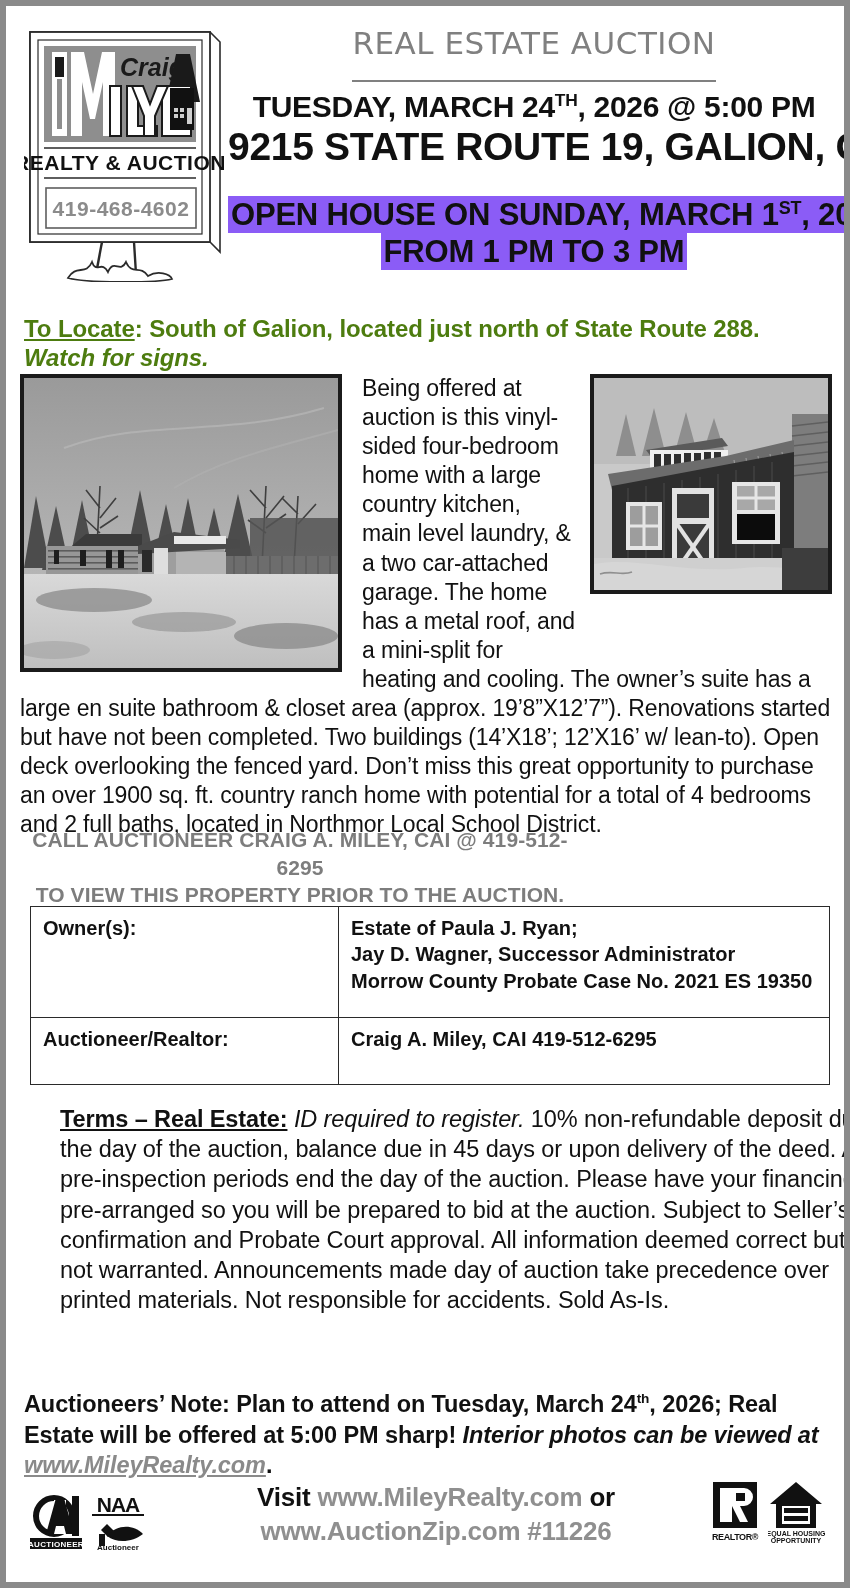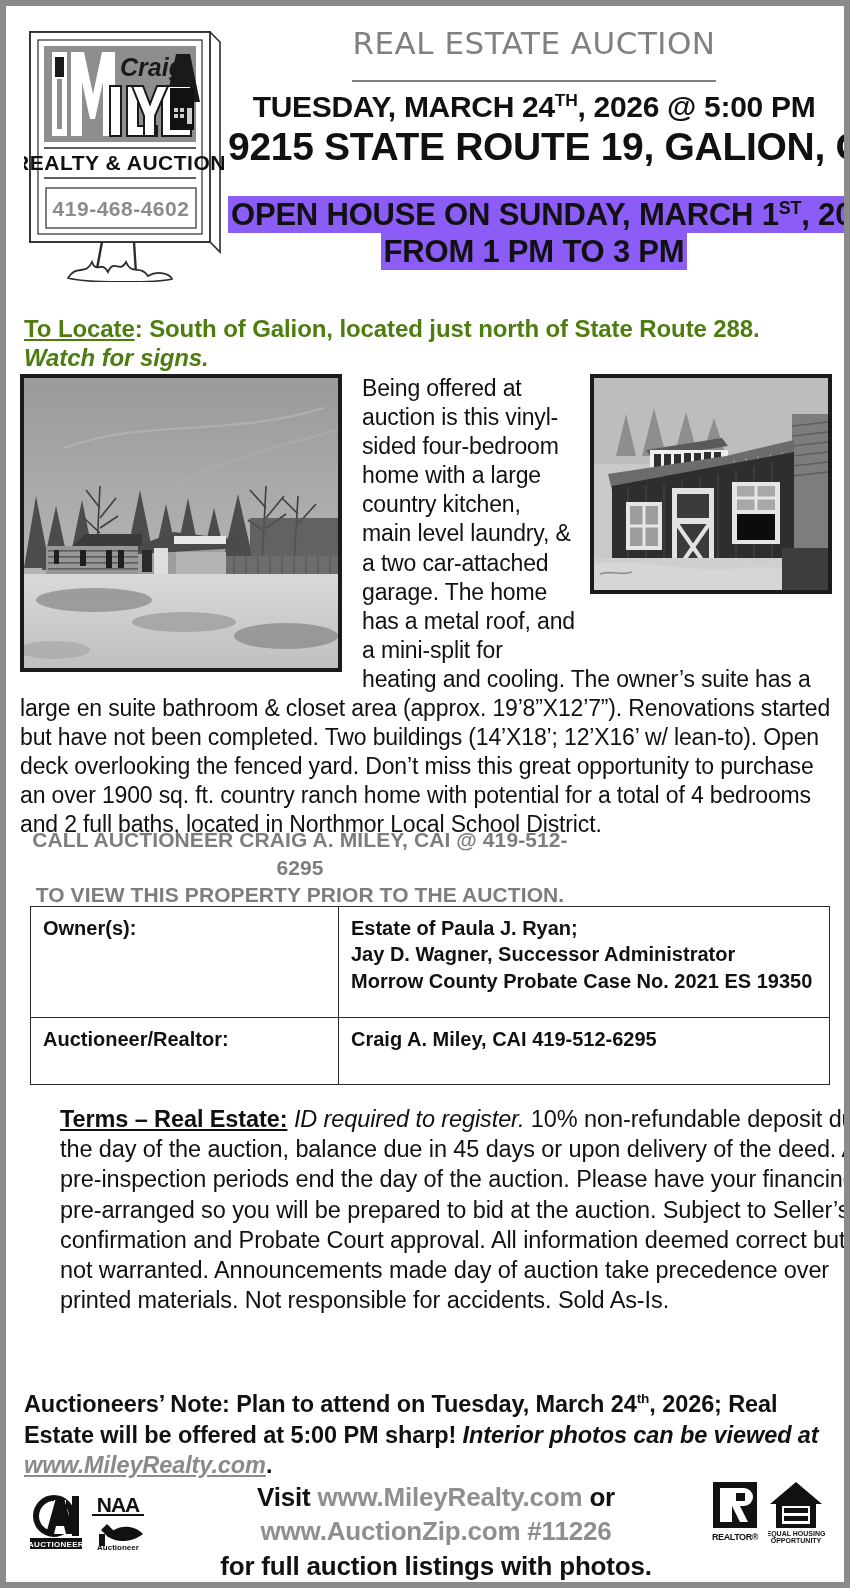--- a/index.html
+++ b/index.html
@@ -549,21 +549,20 @@
 
         <path d="M12,40 l6,-6 l7,7 l-6,6 Z" fill="#111111"></path>
         <path d="M18,46 C28,34 44,34 54,44 C44,52 28,54 18,46 Z" fill="#111111"></path>
         <rect x="10" y="44" width="6" height="12" fill="#111111"></rect>
         <text x="29" y="60" text-anchor="middle" font-family="Liberation Sans, sans-serif" font-size="8" font-weight="bold" fill="#111111">Auctioneer</text>
       </svg>
     </div>
 
     <div class="footer-center">
       <div><span>Visit </span><span class="gray">www.MileyRealty.com</span><span> or </span><span class="gray">www.AuctionZip.com</span><span class="gray"> #11226</span></div>
-      <div>for full auction listings with photos.</div>
     </div>
 
     <div class="footer-right">
       <svg width="52" height="66" viewBox="0 0 52 66">
         <rect x="3" y="2" width="44" height="46" fill="#111111"></rect>
         <rect x="10" y="8" width="6" height="34" fill="#ffffff"></rect>
         <path d="M22,8 h12 a9,9 0 0,1 0,18 h-4 l8,16 h-8 l-8,-16 v16 h-8 v-34 Z" fill="#ffffff"></path>
         <rect x="26" y="13" width="9" height="8" fill="#111111"></rect>
         <text x="25" y="60" text-anchor="middle" font-family="Liberation Sans, sans-serif" font-size="9" font-weight="bold" fill="#111111" letter-spacing="-0.4">REALTOR®</text>
       </svg>

